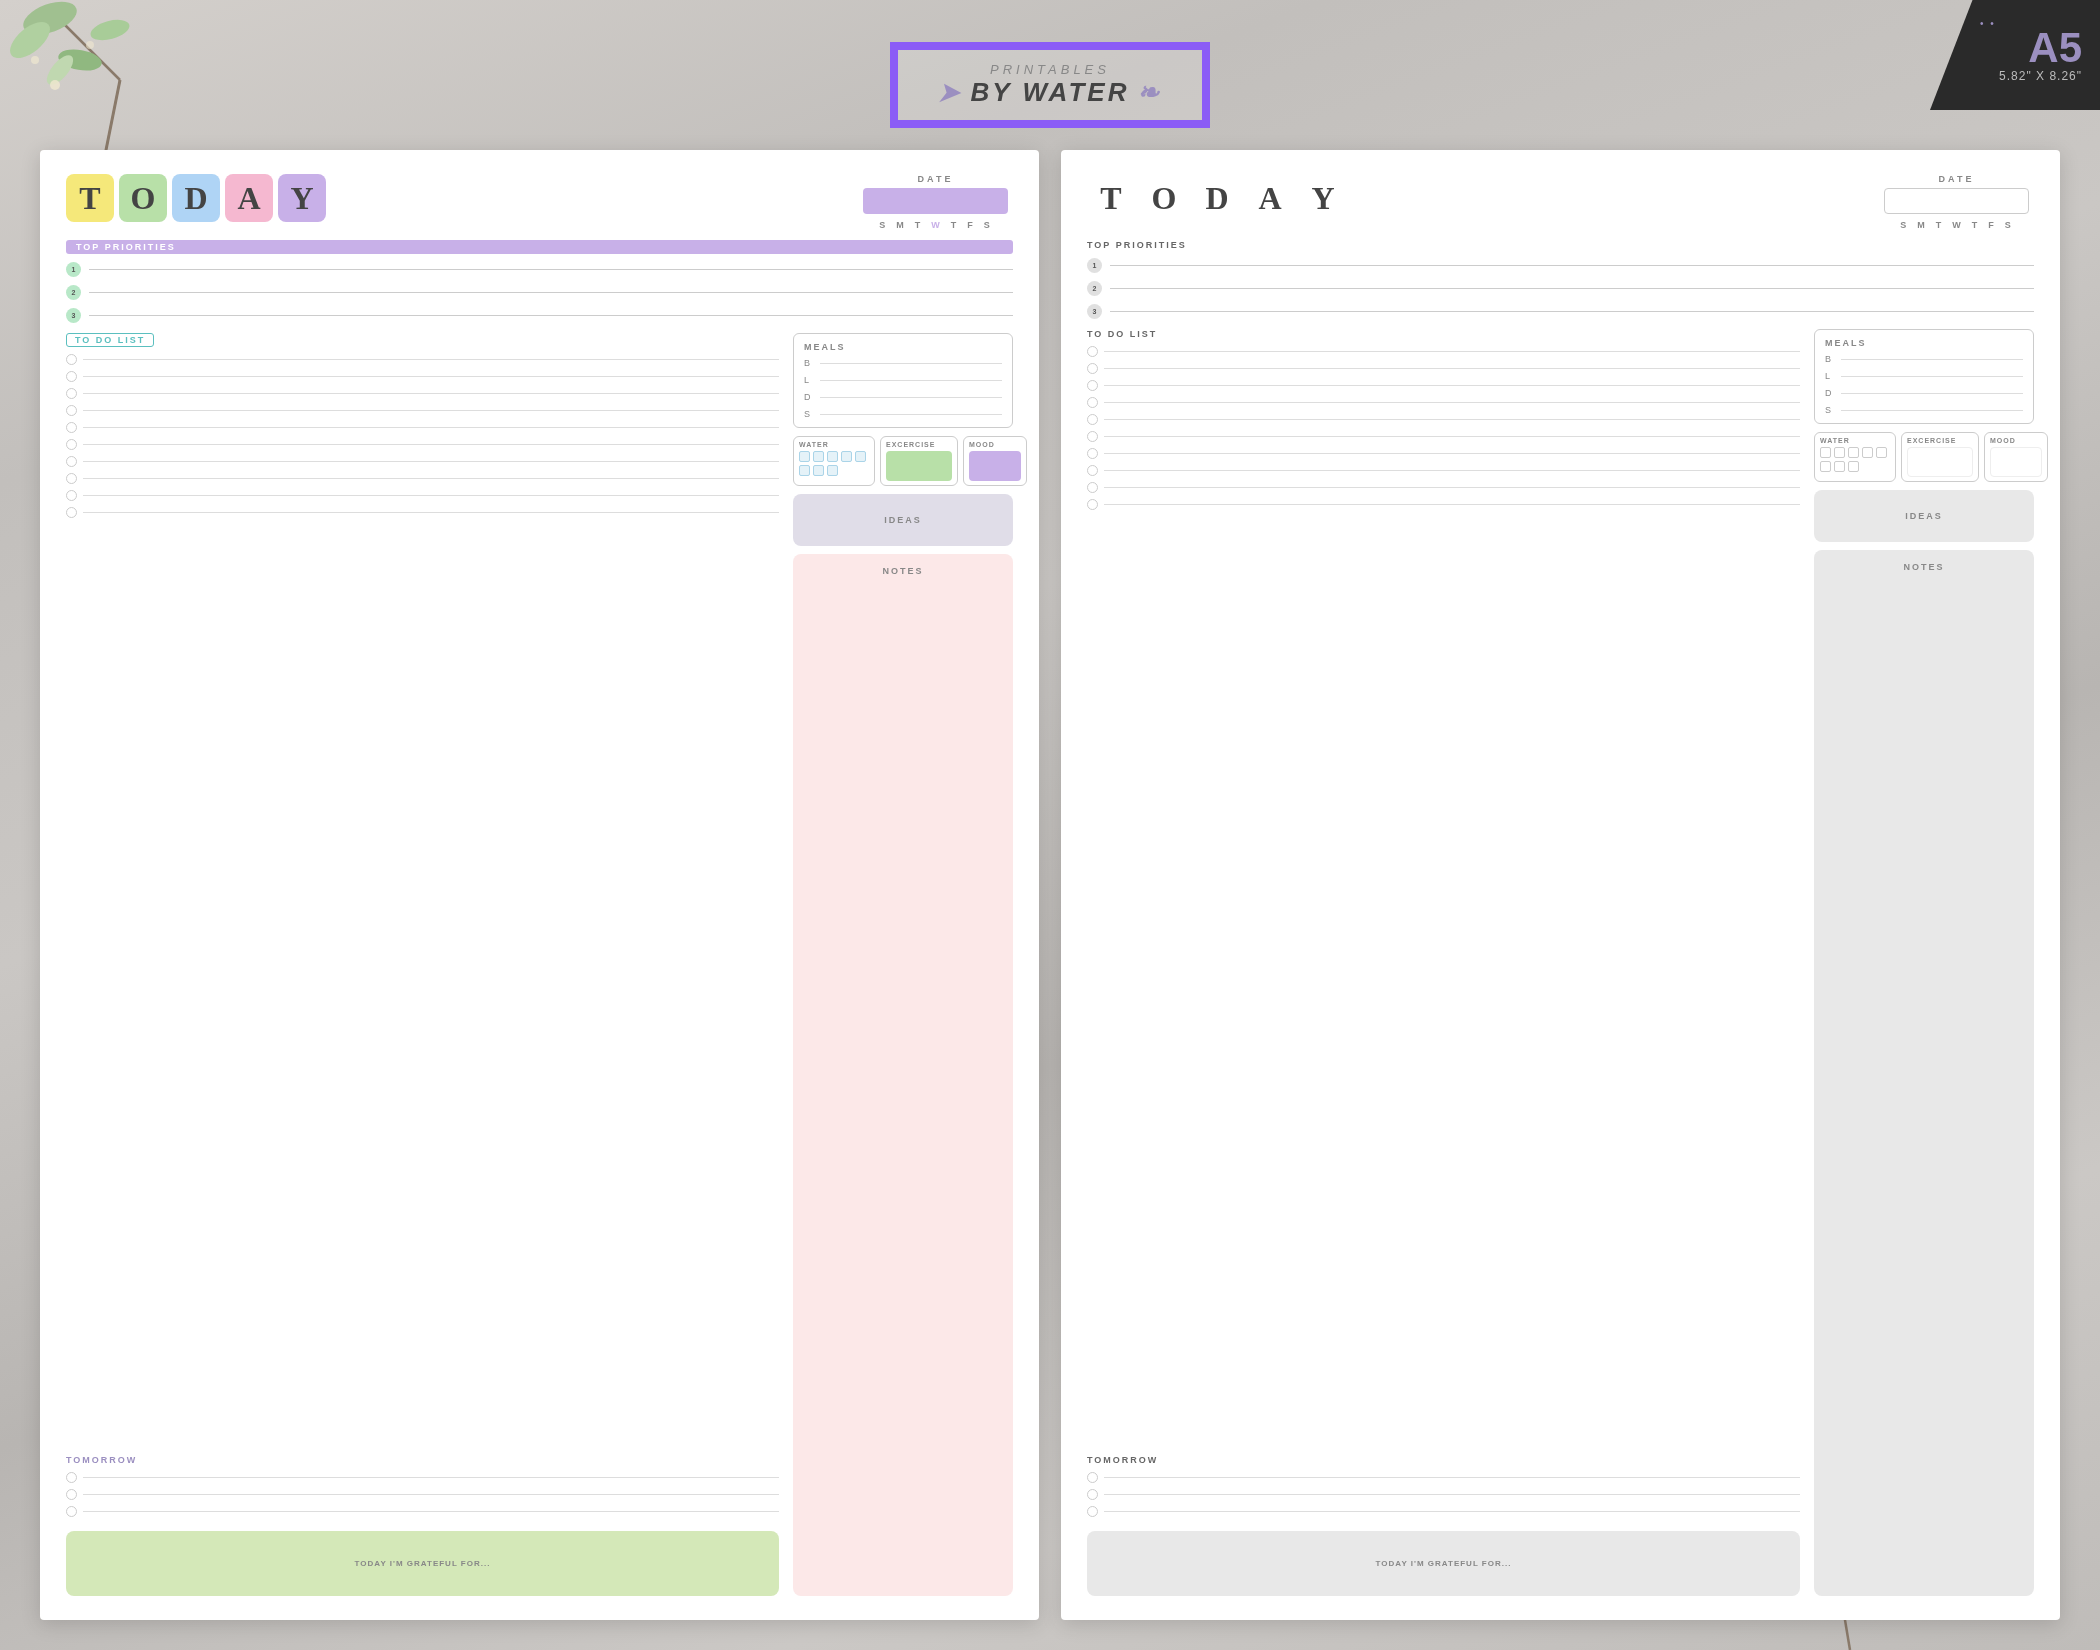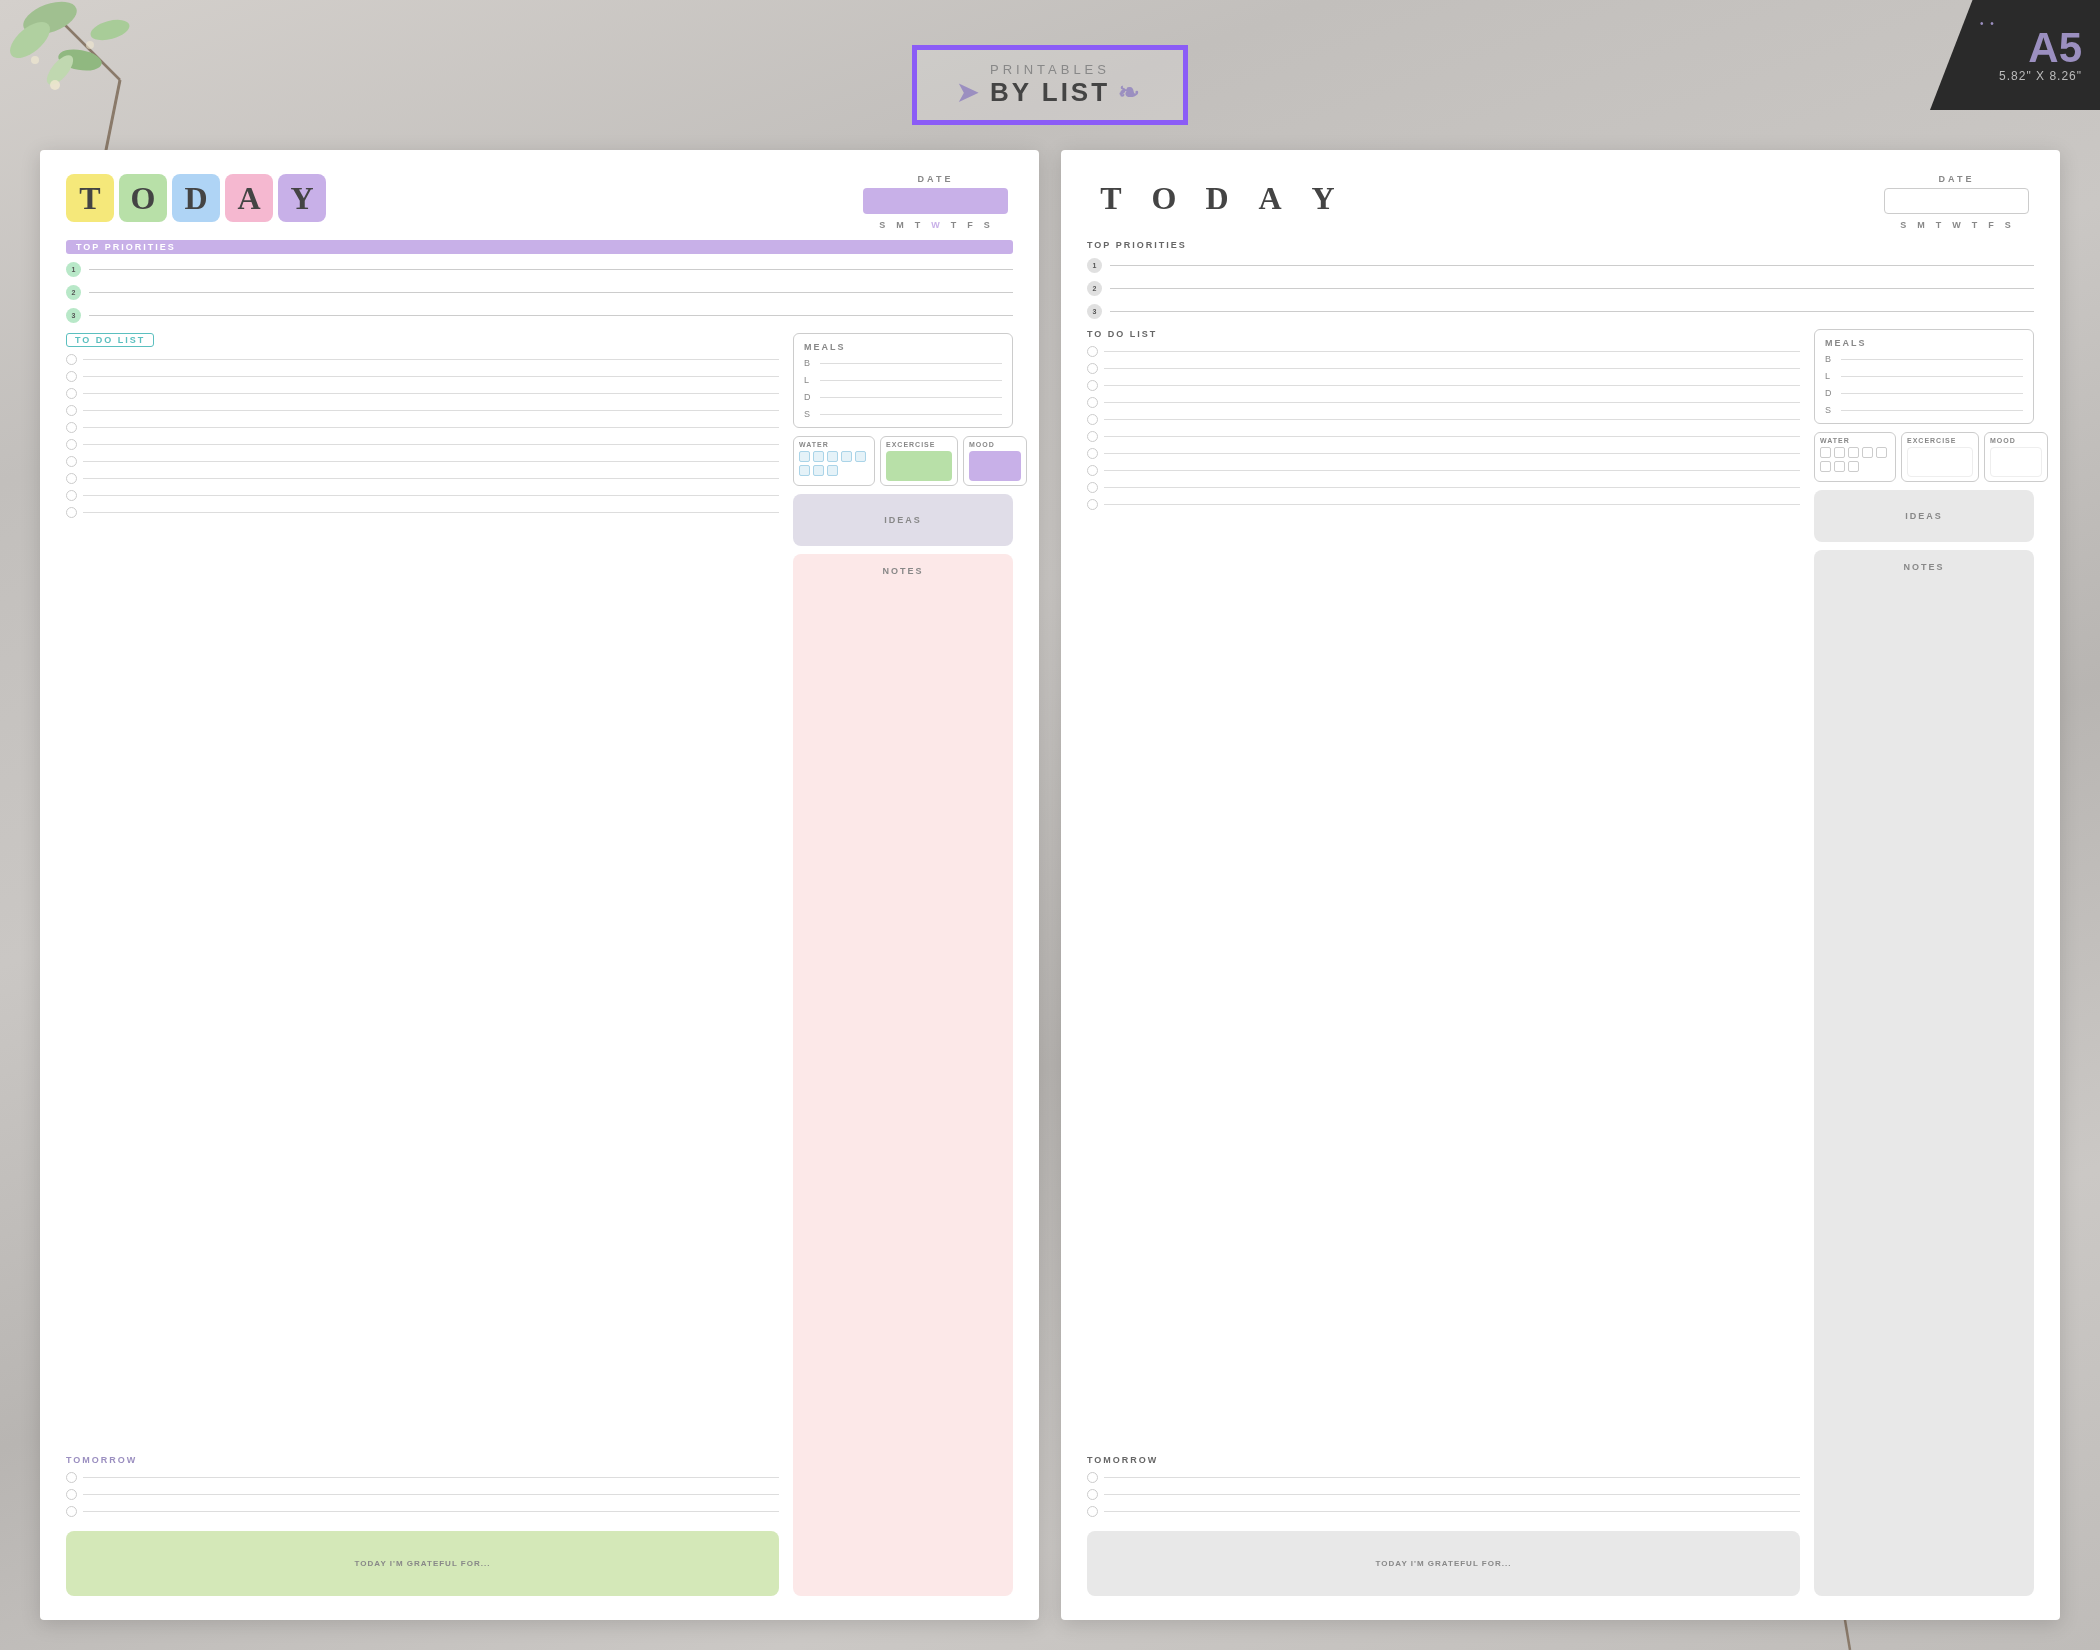--- a/index.html
+++ b/index.html
@@ -29,24 +29,25 @@
       left: 0;
       right: 0;
       height: 155px;
       display: flex;
       align-items: center;
       justify-content: center;
       z-index: 10;
     }
 
     .brand-box {
-      border: 5px solid #8b5cf6;
+      border: 8px solid #8b5cf6;
       padding: 12px 40px;
       text-align: center;
       background: rgba(255,255,255,0.15);
+      font-style: italic;
     }
 
     .brand-top {
       font-size: 13px;
       letter-spacing: 4px;
       color: #888;
       font-weight: 400;
     }
 
     .brand-main {
@@ -97,21 +98,21 @@
     <ellipse cx="50" cy="80" rx="20" ry="9" fill="#c0d8b0" transform="rotate(-50,50,80)"></ellipse>
     <circle cx="65" cy="50" r="4" fill="#f0e8d0" opacity="0.8"></circle>
   </svg>
 </div>
 
 <div class="header" style="position:absolute;top:20px;left:0;right:0;height:130px;display:flex;align-items:center;justify-content:center;z-index:10;">
   <div class="brand-box">
     <div class="brand-top">PRINTABLES</div>
     <div class="brand-main">
       <span style="color:#9b8fc0;">➤</span>
-      <span>BY LIST</span>
+      <span>BY WATER</span>
       <span style="color:#9b8fc0;">❧</span>
     </div>
   </div>
 </div>
 
 <div style="position:absolute;top:0;right:0;width:170px;height:110px;background:#2a2a2a;clip-path:polygon(25% 0,100% 0,100% 100%,0% 100%);display:flex;flex-direction:column;align-items:flex-end;justify-content:center;padding-right:18px;z-index:20;">
   <div style="font-size:42px;font-weight:900;color:#9b8fc0;line-height:1;">A5</div>
   <div style="font-size:12px;color:#bbb;letter-spacing:1px;">5.82" X 8.26"</div>
   <div style="font-size:10px;color:#9b8fc0;letter-spacing:2px;position:absolute;top:18px;left:50px;">• •</div>
 </div>

